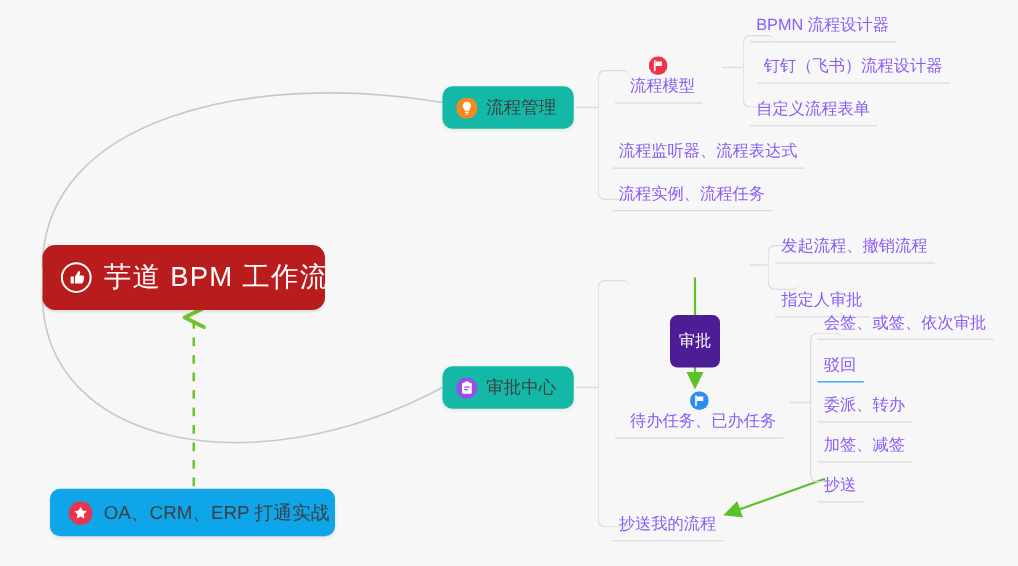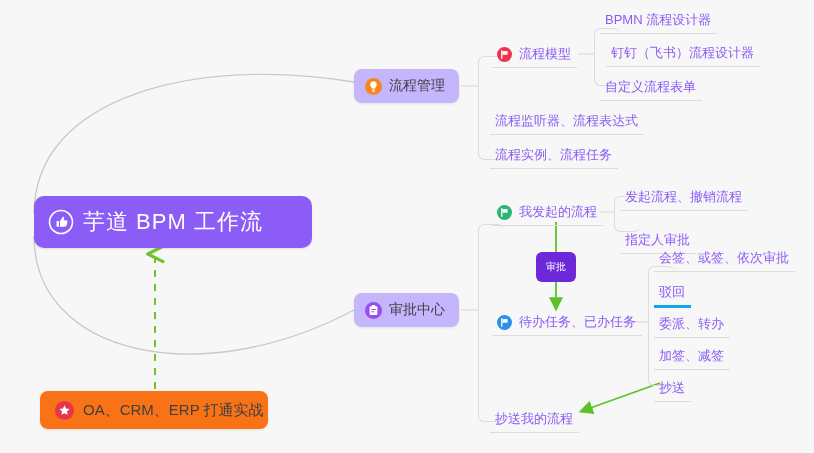--- a/index.html
+++ b/index.html
@@ -15,76 +15,76 @@
   #canvas{position:absolute;left:0;top:0;width:814px;height:453px;}
 
   
   .edges{position:absolute;left:0;top:0;width:814px;height:453px;overflow:visible;}
 
   
   .node{position:absolute;box-sizing:border-box;white-space:nowrap;}
 
   
   .root{
-    left:34px;top:196px;width:278px;height:52px;
-    background:#8b5cf6;
+    left:34px;top:196px;width:226px;height:52px;
+    background:#b91c1c;
     border-radius:10px;
     display:flex;align-items:center;
     padding-left:14px;
     box-shadow:0 1px 2px rgba(0,0,0,.10);
   }
   .root .label{
     color:#ffffff;font-size:22px;letter-spacing:1px;margin-left:9px;
   }
 
   
   .card{
-    background:#c4b5fd;border-radius:8px;
+    background:#14b8a6;border-radius:8px;
     display:flex;align-items:center;
     padding:0 14px 0 11px;height:34px;
     box-shadow:0 1px 3px rgba(0,0,0,.09);
   }
   .card .label{font-size:14px;color:#3f3f44;margin-left:7px;}
 
   
   .leaf{
     font-size:13px;color:#8b5cf6;
     padding:0 6px 4px 5px;
     line-height:18px;
   }
-  .leaf.flag{display:flex;align-items:center;}
+  .leaf.flag{display:flex;align-items:center;flex-direction:column;}
   .leaf.flag .label{margin-left:7px;}
 
   
   .bracket{
     position:absolute;border:1px solid #dcdcdc;border-radius:6px;
     box-sizing:border-box;
   }
 
   
   .ico{flex:0 0 auto;display:inline-flex;align-items:center;justify-content:center;}
   .ico svg{display:block;}
 
   .ico-thumb{width:26px;height:26px;}
   .ico-round{width:17px;height:17px;}
   .ico-flag{width:15px;height:15px;}
   .chip-box{
     position:absolute;left:536px;top:252px;
-    width:40px;height:30px;
-    background:#6d28d9;
+    width:40px;height:42px;
+    background:#4c1d95;
     border-radius:6px;
     display:flex;align-items:center;justify-content:center;
-    color:#fff;font-size:10px;
+    color:#fff;font-size:13px;
     z-index:5;
   }
 
   
   .oa-card{
     left:40px;top:391px;width:228px;height:38px;
-    background:#f97316;border-radius:8px;
+    background:#0ea5e9;border-radius:8px;
     display:flex;align-items:center;padding-left:15px;
     box-shadow:0 1px 3px rgba(0,0,0,.09);
   }
   .oa-card .label{font-size:15px;color:#3f3f44;margin-left:9px;}
 </style>
 </head>
 <body style="background: rgb(247, 247, 247);">
 
 <div id="canvas">
 
@@ -176,47 +176,37 @@
         <circle cx="8.5" cy="8.5" r="8.5" fill="#9B4DEB"></circle>
         <rect x="4.6" y="4.2" width="7.8" height="8.8" rx="1.1" fill="#ffffff"></rect>
         <rect x="6.6" y="3.1" width="3.8" height="2.1" rx="1" fill="#ffffff"></rect>
         <rect x="6.2" y="7.1" width="4.6" height="1" rx=".5" fill="#9B4DEB"></rect>
         <rect x="6.2" y="9.2" width="3.2" height="1" rx=".5" fill="#9B4DEB"></rect>
       </svg>
     </span>
     <span class="label">审批中心</span>
   </div>
 
-  <div class="node leaf flag" style="left:492px;top:203px;border-bottom:1px solid #dcdcdc;">
-    <span class="ico ico-flag">
-      <svg viewBox="0 0 15 15" width="15" height="15">
-        <circle cx="7.5" cy="7.5" r="7.5" fill="#2BB673"></circle>
-        <path d="M4.8 3.7v7.6" stroke="#ffffff" stroke-width="1.3" stroke-linecap="round"></path>
-        <path d="M5.4 4.1h5.2v3.6H5.4z" fill="#ffffff"></path>
-      </svg>
-    </span>
-    <span class="label">我发起的流程</span>
-  </div>
 
   <div class="node leaf" style="left:620px;top:188px;border-bottom:1px solid #dcdcdc;">发起流程、撤销流程</div>
   <div class="node leaf" style="left:620px;top:231px;border-bottom:1px solid #dcdcdc;">指定人审批</div>
 
   <div class="node leaf flag" style="left:492px;top:313px;border-bottom:1px solid #dcdcdc;">
     <span class="ico ico-flag">
       <svg viewBox="0 0 15 15" width="15" height="15">
         <circle cx="7.5" cy="7.5" r="7.5" fill="#2B8FEB"></circle>
         <path d="M4.8 3.7v7.6" stroke="#ffffff" stroke-width="1.3" stroke-linecap="round"></path>
         <path d="M5.4 4.1h5.2v3.6H5.4z" fill="#ffffff"></path>
       </svg>
     </span>
     <span class="label">待办任务、已办任务</span>
   </div>
 
   <div class="node leaf" style="left:654px;top:249px;border-bottom:1px solid #dcdcdc;">会签、或签、依次审批</div>
-  <div class="node leaf" style="left:654px;top:283px;border-bottom:3px solid #0ea5e9;">驳回</div>
+  <div class="node leaf" style="left:654px;top:283px;border-bottom:1px solid #0ea5e9;">驳回</div>
   <div class="node leaf" style="left:654px;top:315px;border-bottom:1px solid #dcdcdc;">委派、转办</div>
   <div class="node leaf" style="left:654px;top:347px;border-bottom:1px solid #dcdcdc;">加签、减签</div>
   <div class="node leaf" style="left:654px;top:379px;border-bottom:1px solid #dcdcdc;font-family:Liberation Serif, serif;">抄送</div>
 
   <div class="node leaf" style="left:490px;top:410px;border-bottom:1px solid #dcdcdc;">抄送我的流程</div>
 
   <div class="chip-box">
     <span>审批</span>
   </div>
 

